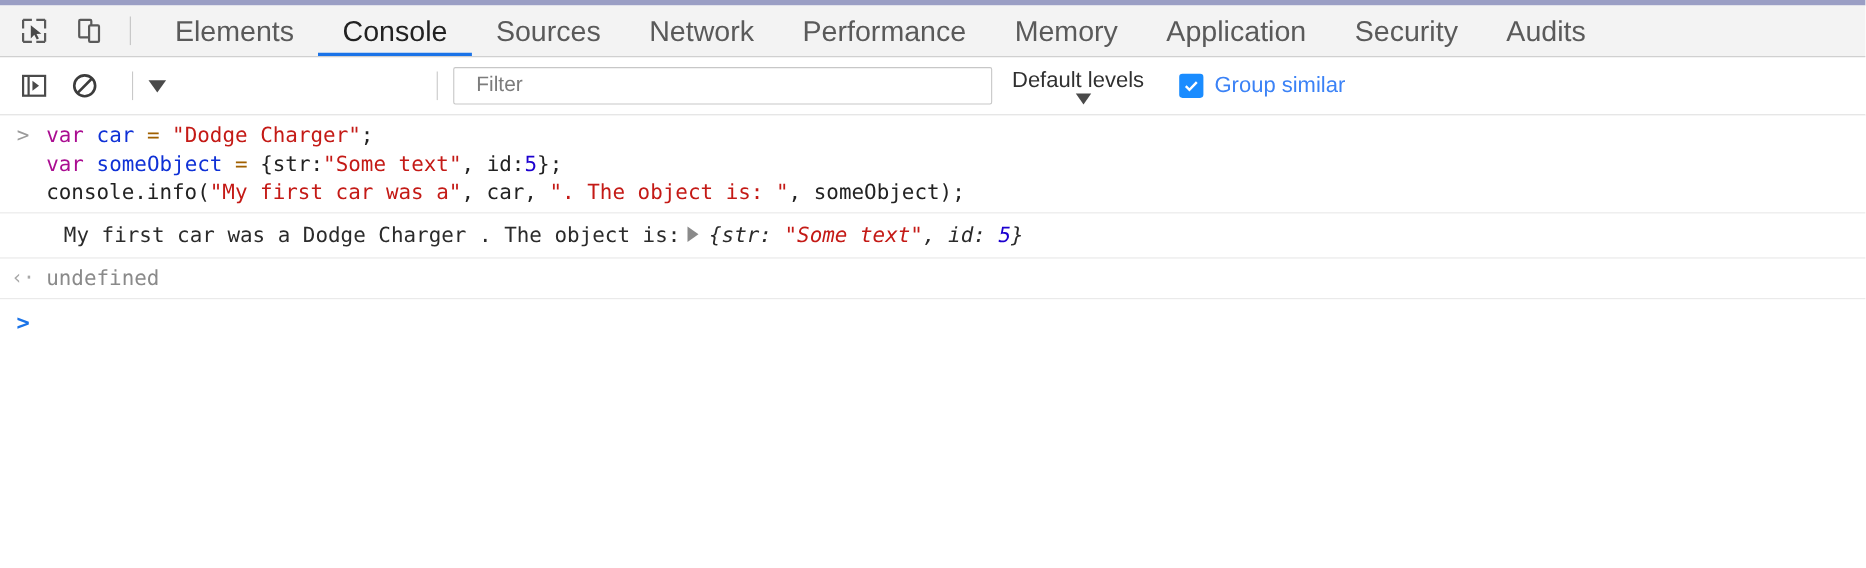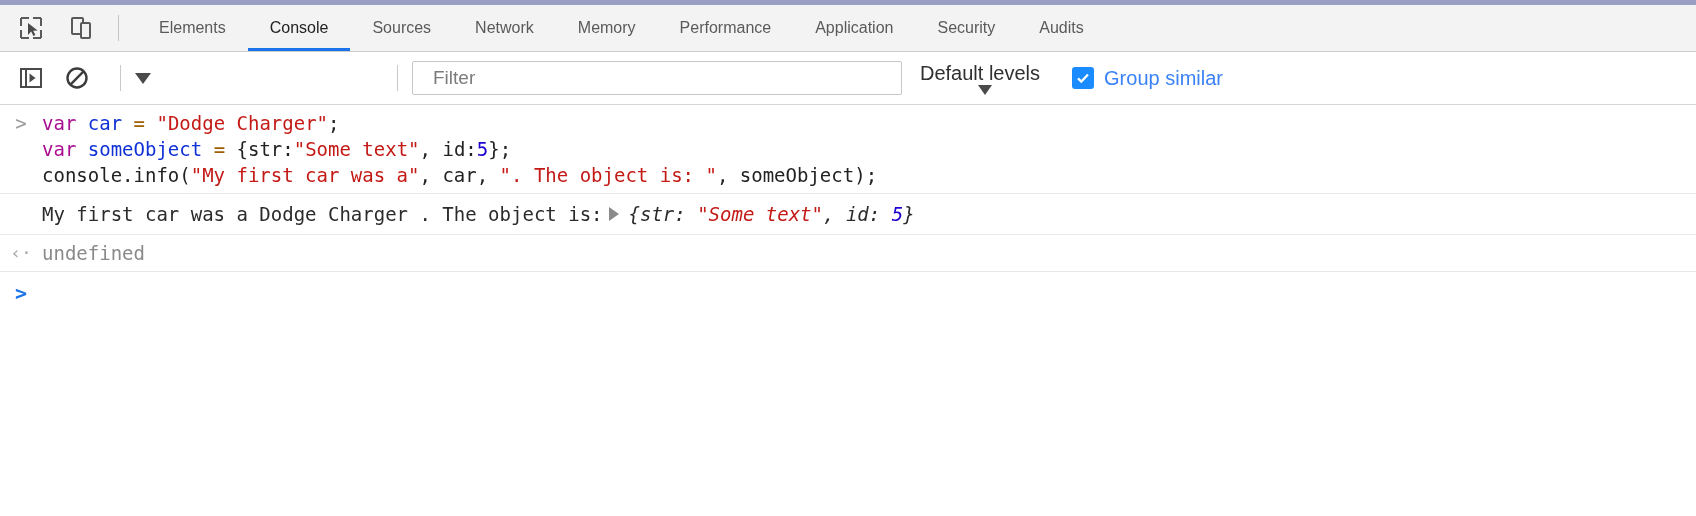--- a/index.html
+++ b/index.html
@@ -49,21 +49,21 @@
     height: 26px;
     background: #c4c4c4;
     margin: 0 18px 0 22px;
   }
   .tabs {
     display: flex;
     align-items: center;
     height: 100%;
   }
   .tab {
-    font-size: 16px;
+    font-size: 26px;
     color: #5a5a5a;
     padding: 0 22px;
     height: 100%;
     display: flex;
     align-items: center;
     cursor: pointer;
     white-space: nowrap;
   }
   .tab.active {
     color: #222;
@@ -190,21 +190,21 @@
   }
   .code {
     font-family: "DejaVu Sans Mono", monospace;
     font-size: 19px;
     line-height: 26px;
     white-space: pre;
     color: #222;
   }
   .row-input .code { color: #222; }
   .row-output {
-    padding: 7px 0;
+    padding: 7px 16px;
   }
   .row-output .code { color: #2b2b2b; }
   .row-return .code { color: #8a8a8a; }
   .row-prompt {
     border-bottom: none;
     padding: 8px 0;
   }
 
   
   .kw  { color: #aa0d91; }
@@ -272,22 +272,22 @@
         <rect x="13" y="8" width="9" height="15" rx="1" stroke="#5a5a5a" stroke-width="2" fill="#f3f3f3"></rect>
       </svg>
     </div>
   </div>
   <div class="tb-sep"></div>
   <div class="tabs">
     <div class="tab">Elements</div>
     <div class="tab active">Console</div>
     <div class="tab">Sources</div>
     <div class="tab">Network</div>
+    <div class="tab">Performance</div>
     <div class="tab">Memory</div>
-    <div class="tab">Performance</div>
     <div class="tab">Application</div>
     <div class="tab">Security</div>
     <div class="tab">Audits</div>
   </div>
 </div>
 
 <div class="console-toolbar">
   <div class="ct-icon">
     <svg width="26" height="26" viewBox="0 0 26 26">
       <rect x="3" y="4" width="20" height="18" stroke="#4a4a4a" stroke-width="2" fill="none"></rect>

